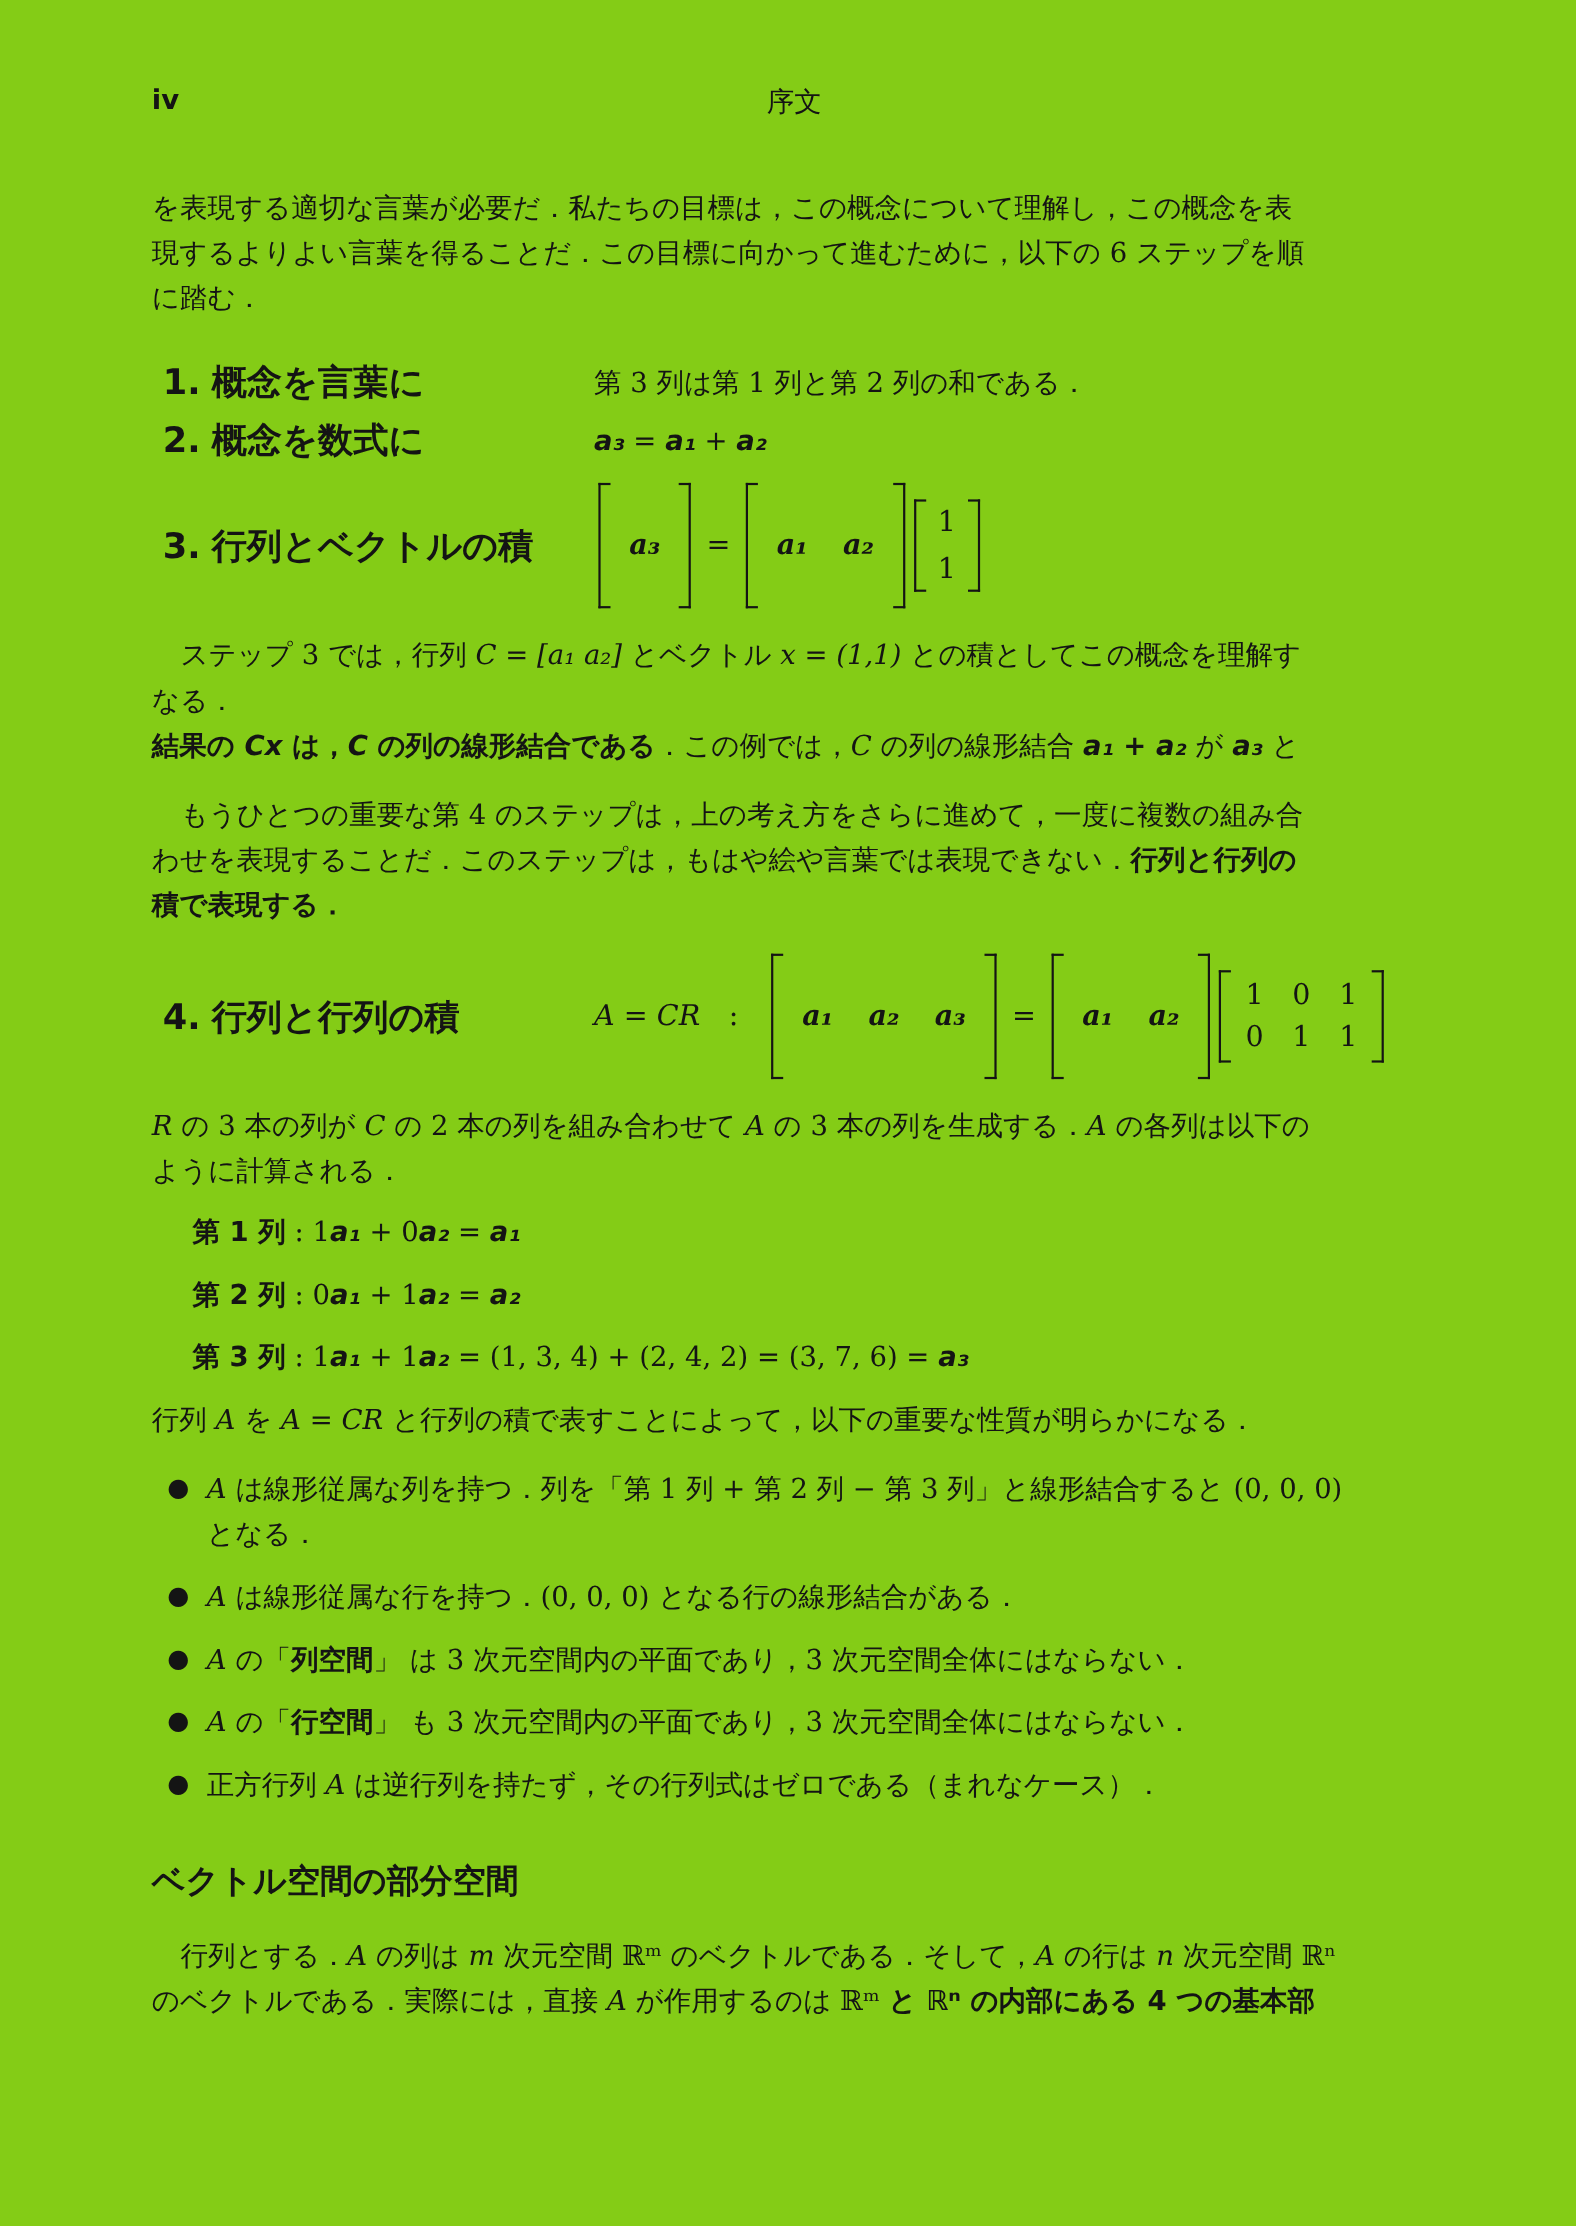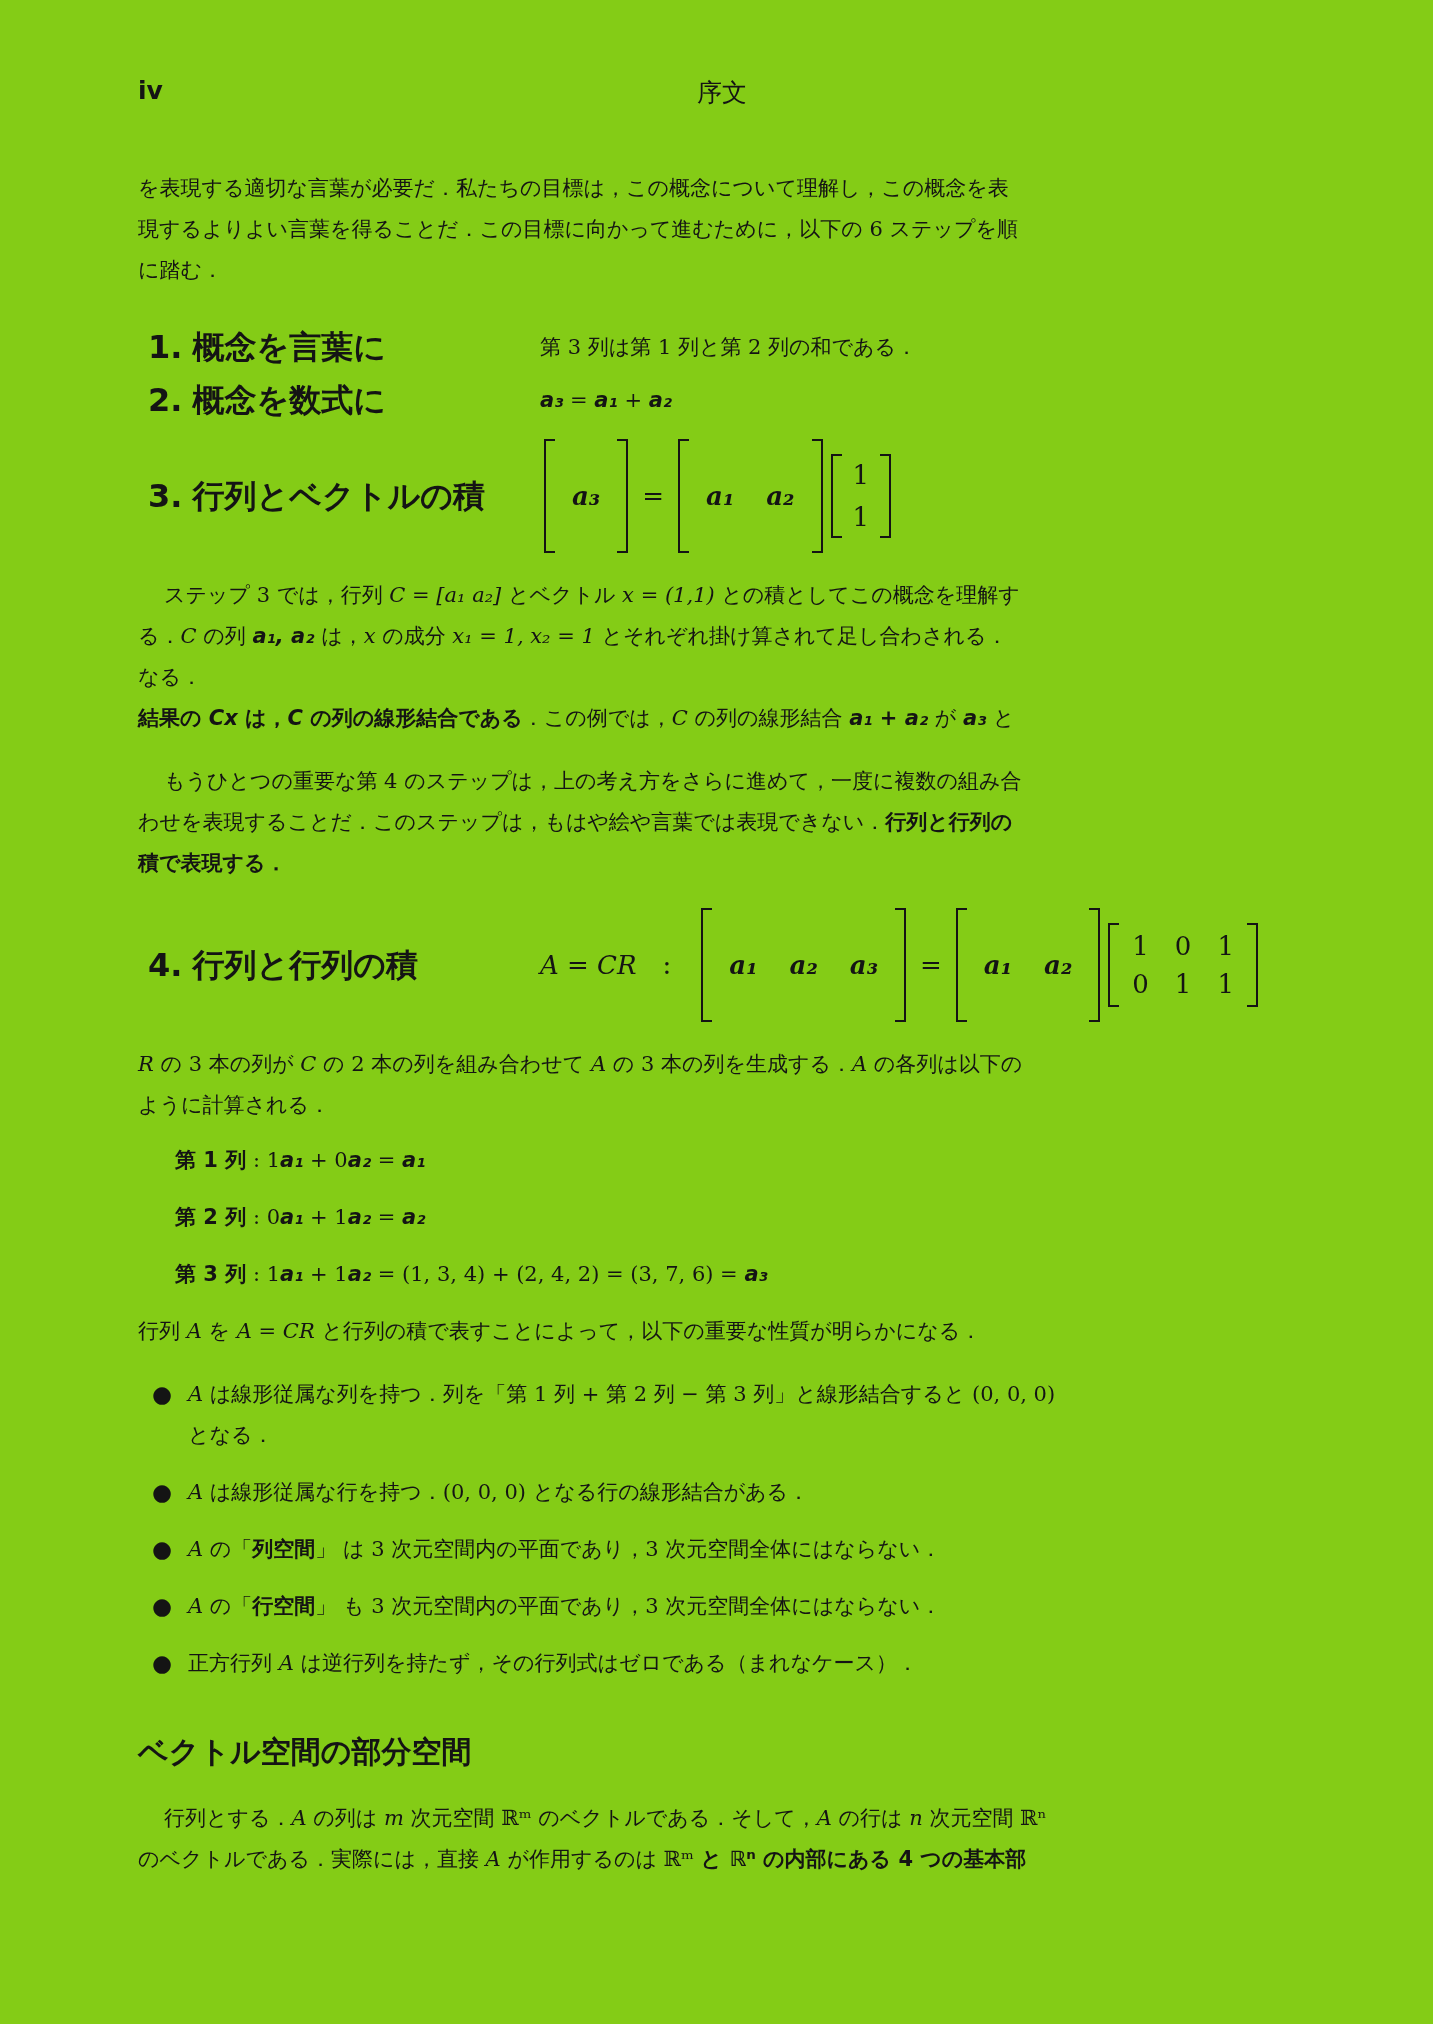--- a/index.html
+++ b/index.html
@@ -6,21 +6,21 @@
   .page{
     position:relative;width:1433px;height:2024px;background:#84cc16;color:#141414;
     font-family:"DejaVu Serif","Liberation Serif",serif;overflow:hidden;
   }
   .content{position:absolute;left:138px;top:0;width:1168px;}
   
   .pghead{position:relative;margin-top:76px;height:34px;font-size:25px;}
   .pgnum{font-family:"DejaVu Sans","Liberation Sans",sans-serif;font-weight:bold;}
   .runtitle{position:absolute;left:0;right:0;top:0;text-align:center;}
   
-  .tline{white-space:nowrap;line-height:41px;height:41px;font-size:21px;}
+  .tline{white-space:nowrap;line-height:41px;height:41px;font-size:25px;}
   .bf{font-family:"DejaVu Sans","Liberation Sans",sans-serif;font-weight:bold;}
   .it{font-style:italic;}
   .indent-first .tline:first-child{text-indent:26px;}
   
   .para{margin-top:22px;}
   .para.tight{margin-top:4px;}
   
   .steps{margin-top:36px;}
   .step{display:flex;align-items:center;margin-left:10px;margin-bottom:12px;}
   .step-label{width:392px;flex:none;font-size:32px;line-height:41px;}
@@ -127,21 +127,20 @@
                 </span>
               </span>
               <span class="br"></span>
             </span>
         </div>
       </div>
     </div>
 
     <div class="para indent-first">
         <div class="tline"><span>ステップ 3 では，行列 </span><span class="it">C = [a₁ a₂]</span><span> とベクトル </span><span class="it">x = (1,1)</span><span> との積としてこの概念を理解す</span></div>
-        <div class="tline"><span>る．</span><span class="it">C</span><span> の列 </span><span class="bf it">a₁, a₂</span><span> は，</span><span class="it">x</span><span> の成分 </span><span class="it">x₁ = 1, x₂ = 1</span><span> とそれぞれ掛け算されて足し合わされる．</span></div>
         <div class="tline"><span>なる．</span></div>
         <div class="tline"><span class="bf">結果の </span><span class="bf it">Cx</span><span class="bf"> は，</span><span class="bf it">C</span><span class="bf"> の列の線形結合である</span><span>．この例では，</span><span class="it">C</span><span> の列の線形結合 </span><span class="bf it">a₁ + a₂</span><span> が </span><span class="bf it">a₃</span><span> と</span></div>
       </div>
 
     <div class="para indent-first">
         <div class="tline"><span>もうひとつの重要な第 4 のステップは，上の考え方をさらに進めて，一度に複数の組み合</span></div>
         <div class="tline"><span>わせを表現することだ．このステップは，もはや絵や言葉では表現できない．</span><span class="bf">行列と行列の</span></div>
         <div class="tline"><span class="bf">積で表現する．</span></div>
       </div>
 

